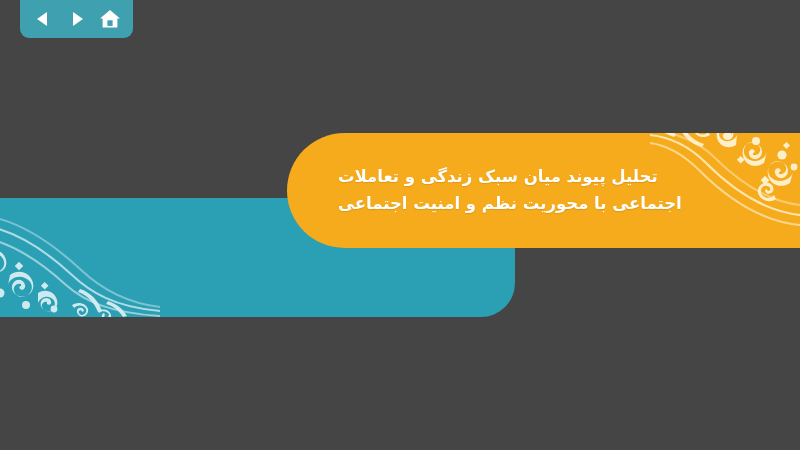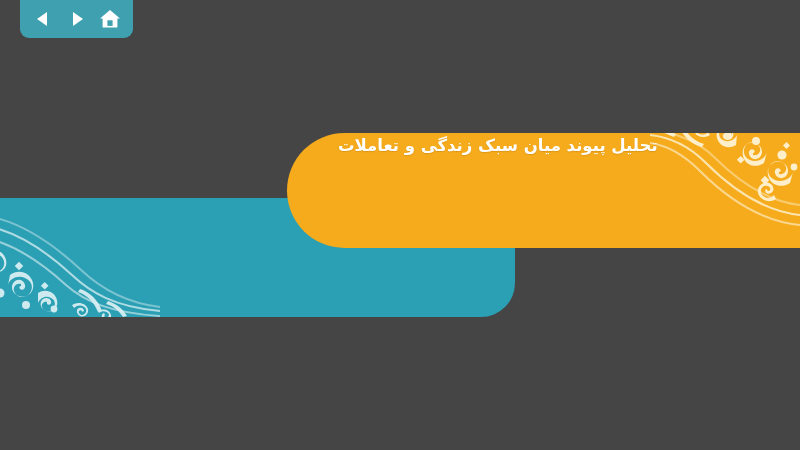--- a/index.html
+++ b/index.html
@@ -92,20 +92,21 @@
   }
   #title-text {
     position: absolute;
     right: 62px;
     top: 0;
     width: 400px;
     height: 115px;
     display: flex;
     flex-direction: column;
     align-items: flex-end;
+    justify-content: center;
     text-align: right;
     color: #FFFFFF;
     font-size: 16.5px;
     font-weight: bold;
     line-height: 1.62;
     letter-spacing: 0;
     text-shadow: 0 1px 1px rgba(120,70,0,0.18);
   }
   #title-text .line { white-space: nowrap; display: block; }
 </style>
@@ -190,17 +191,18 @@
         <rect x="88" y="24" width="5.4" height="5.4" transform="rotate(45 90.7 26.7)"></rect>
         <rect x="134" y="10" width="5" height="5" transform="rotate(45 136.5 12.5)"></rect>
         <path d="M52,14 c-11,-3 -20,-11 -24,-23 l4,-1 c4,11 12,18 22,21 z"></path>
         <path d="M24,4 c-9,-3 -16,-8 -20,-16 l4,-1 c4,7 10,12 18,14 z"></path>
         <path d="M126,66 c-7,5 -16,1 -18,-6 c-1,-7 5,-12 11,-10 c5,2 6,8 2,10 c-3,2 -6,0 -6,-3 l2,-1 c0,2 2,3 3,1 c1,-2 -1,-4 -3,-4 c-4,-1 -7,3 -6,7 c2,5 9,7 13,2 z"></path>
       </g>
     </svg>
 
     <div id="title-text">
       <span class="line">تحلیل پیوند میان سبک زندگی و تعاملات</span>
+      <span class="line">اجتماعی با محوریت نظم و امنیت اجتماعی</span>
     </div>
 
   </div>
 
 </div>
 
 </body></html>

